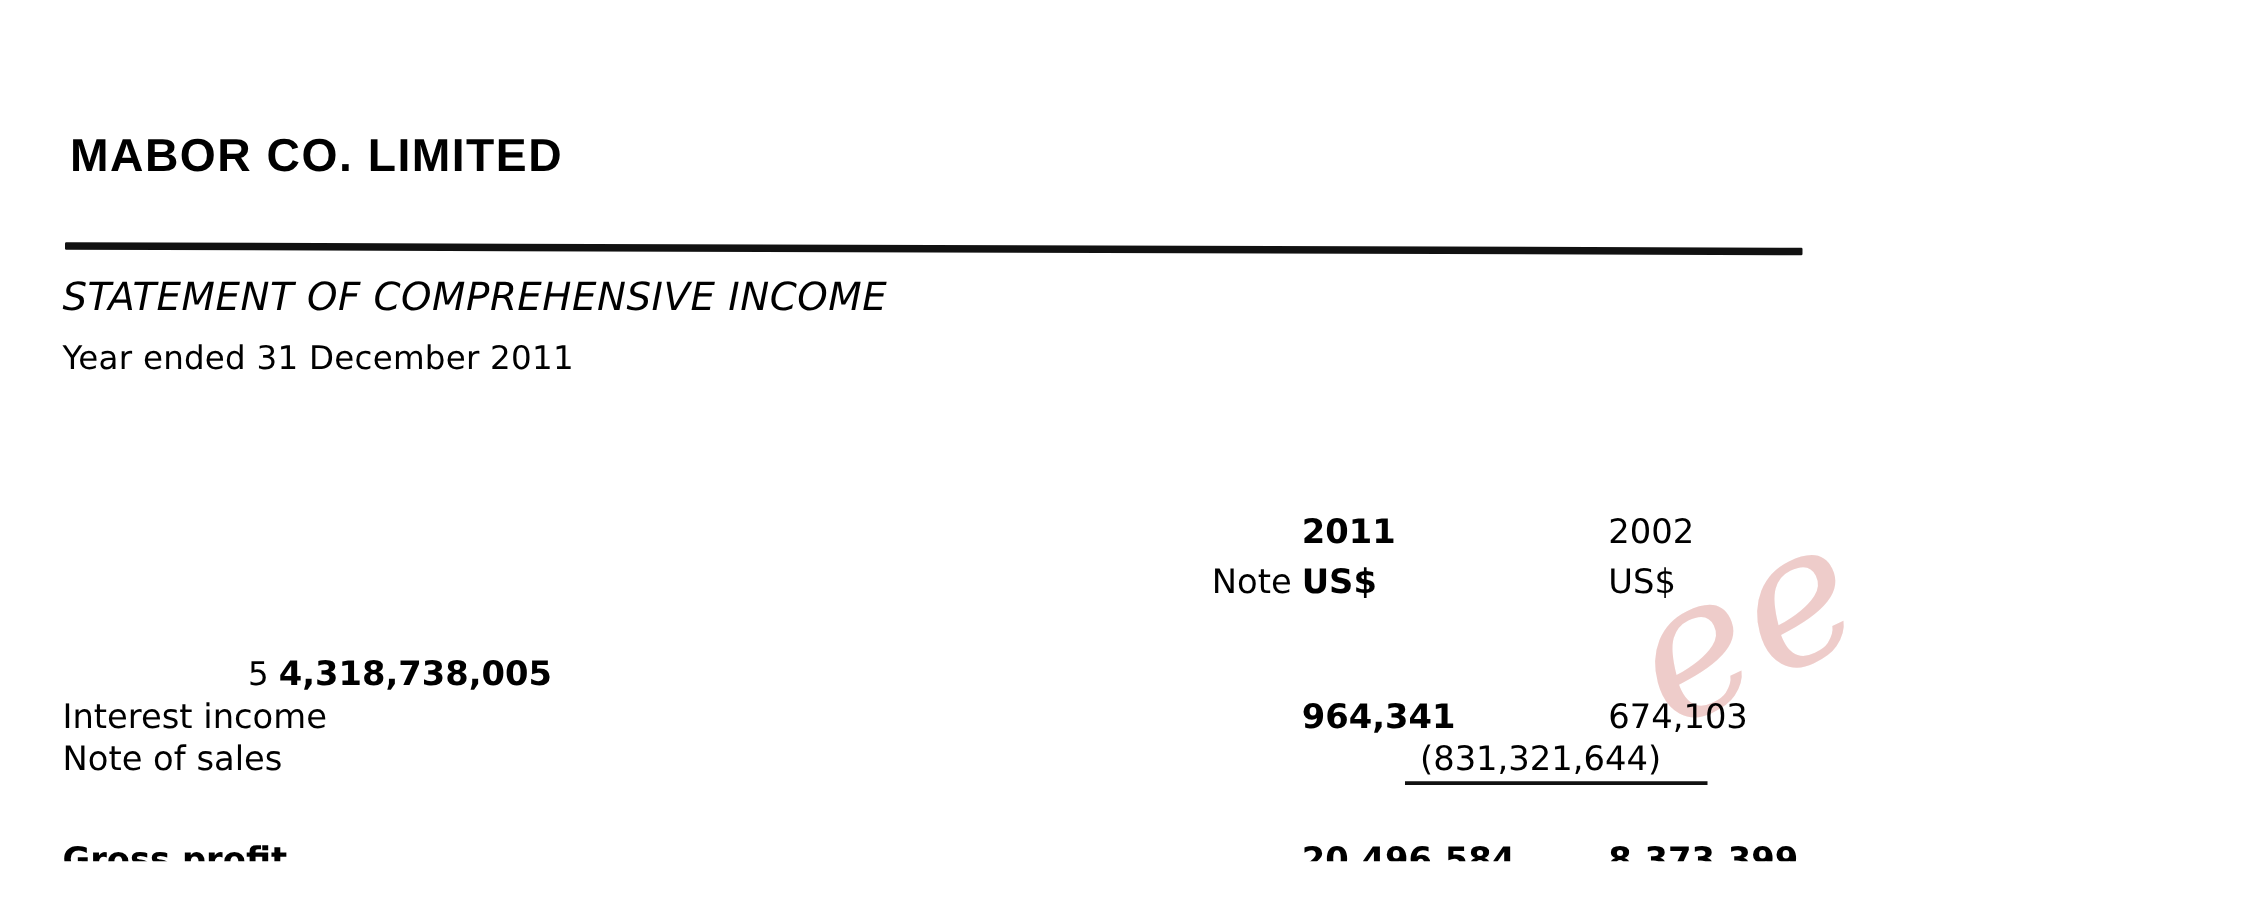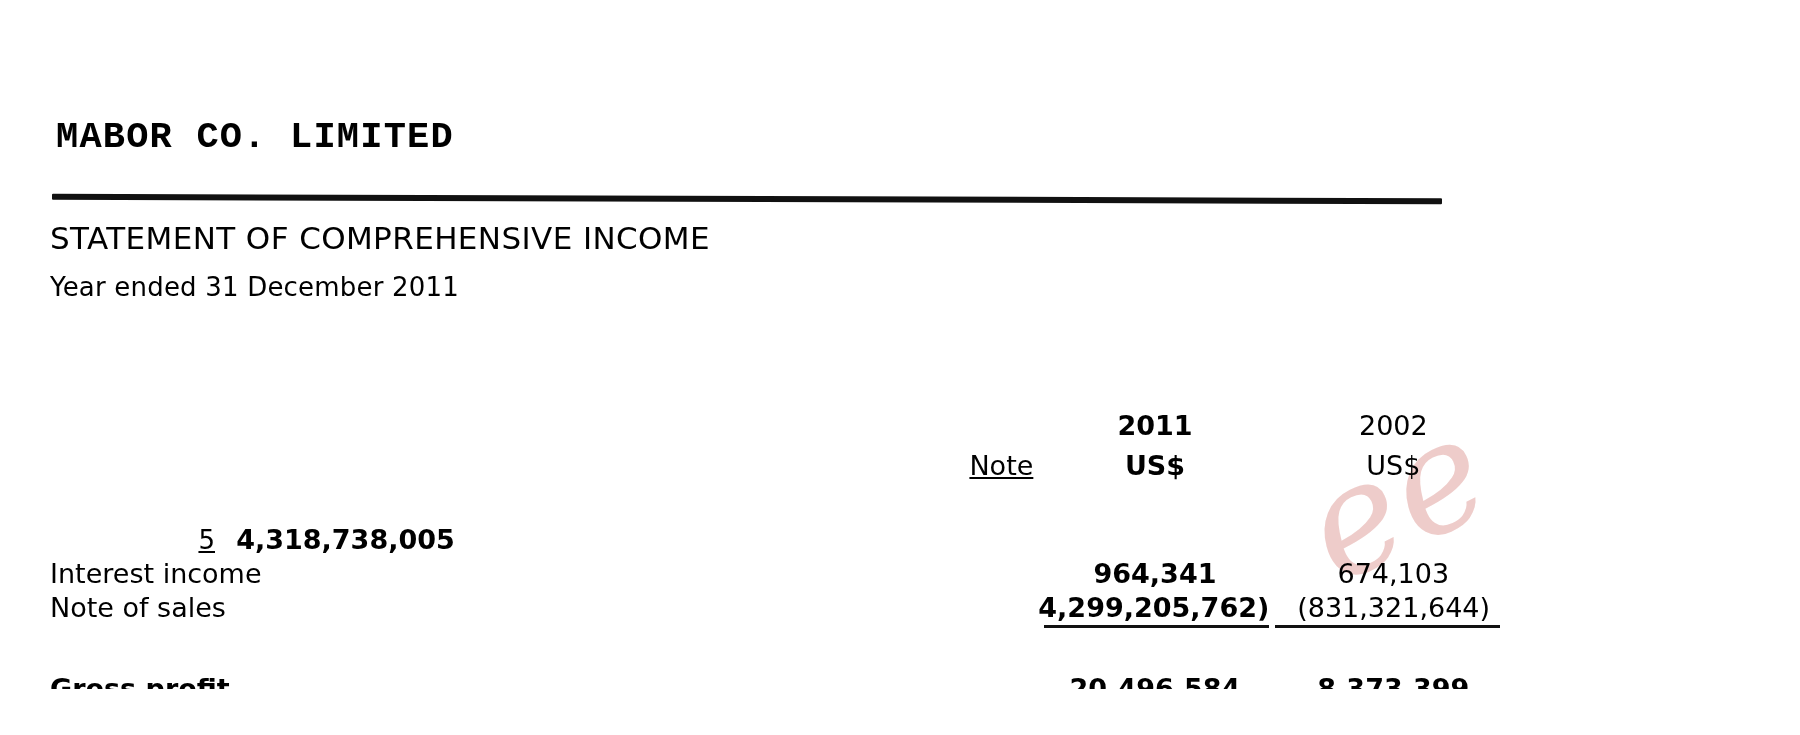--- a/index.html
+++ b/index.html
@@ -37,45 +37,46 @@
     letter-spacing: 2px;
     opacity: 0.75;
     pointer-events: none;
     white-space: nowrap;
     overflow: hidden;
   }
 
   .company-name {
     position: absolute;
     left: 56px;
-    top: 116px;
+    top: 104px;
     font-size: 37px;
     font-weight: bold;
     letter-spacing: 1.2px;
-    font-family: Liberation Mono, monospace;
+    font-family: Liberation Sans, sans-serif;
   }
 
   .rule {
     position: absolute;
     left: 52px;
     top: 196px;
     width: 1390px;
     height: 6px;
     background: #111;
     transform: rotate(0.18deg);
     border-radius: 1px;
   }
 
   .stmt-title {
     position: absolute;
     left: 50px;
     top: 220px;
     font-size: 31px;
     letter-spacing: 0.4px;
     white-space: nowrap;
+    font-style: italic;
   }
 
   .stmt-period {
     position: absolute;
     left: 50px;
     top: 272px;
     font-size: 26px;
     letter-spacing: 0.2px;
     white-space: nowrap;
   }
@@ -96,25 +97,24 @@
     width: 895px;
     font-size: 27px;
     white-space: nowrap;
   }
   .c-note {
     width: 165px;
     text-align: right;
     font-size: 26px;
     padding-right: 8px;
     white-space: nowrap;
-    text-decoration: underline;
   }
   .c-num {
     width: 245px;
-    text-align: center;
+    text-align: left;
     font-size: 27px;
     white-space: nowrap;
   }
   .c-num.y2010 {
     width: 230px;
     padding-left: 18px;
   }
   .bold { font-weight: bold; }
 
   .hdr-row { height: 40px; }
@@ -187,21 +187,20 @@
     <div class="row">
       <div class="c-label">Interest income</div>
       <div class="c-note"></div>
       <div class="c-num bold">964,341</div>
       <div class="c-num y2010">674,103</div>
     </div>
 
     <div class="row">
       <div class="c-label">Note of sales</div>
       <div class="c-note"></div>
-      <div class="c-num bold underline-cell">4,299,205,762)</div>
       <div class="c-num y2010 underline-cell">(831,321,644)</div>
     </div>
 
     <div class="spacer-sm"></div>
 
     <div class="row clipped-row">
       <div class="c-label bold">Gross profit</div>
       <div class="c-note"></div>
       <div class="c-num bold">20,496,584</div>
       <div class="c-num y2010">8,373,399</div>

